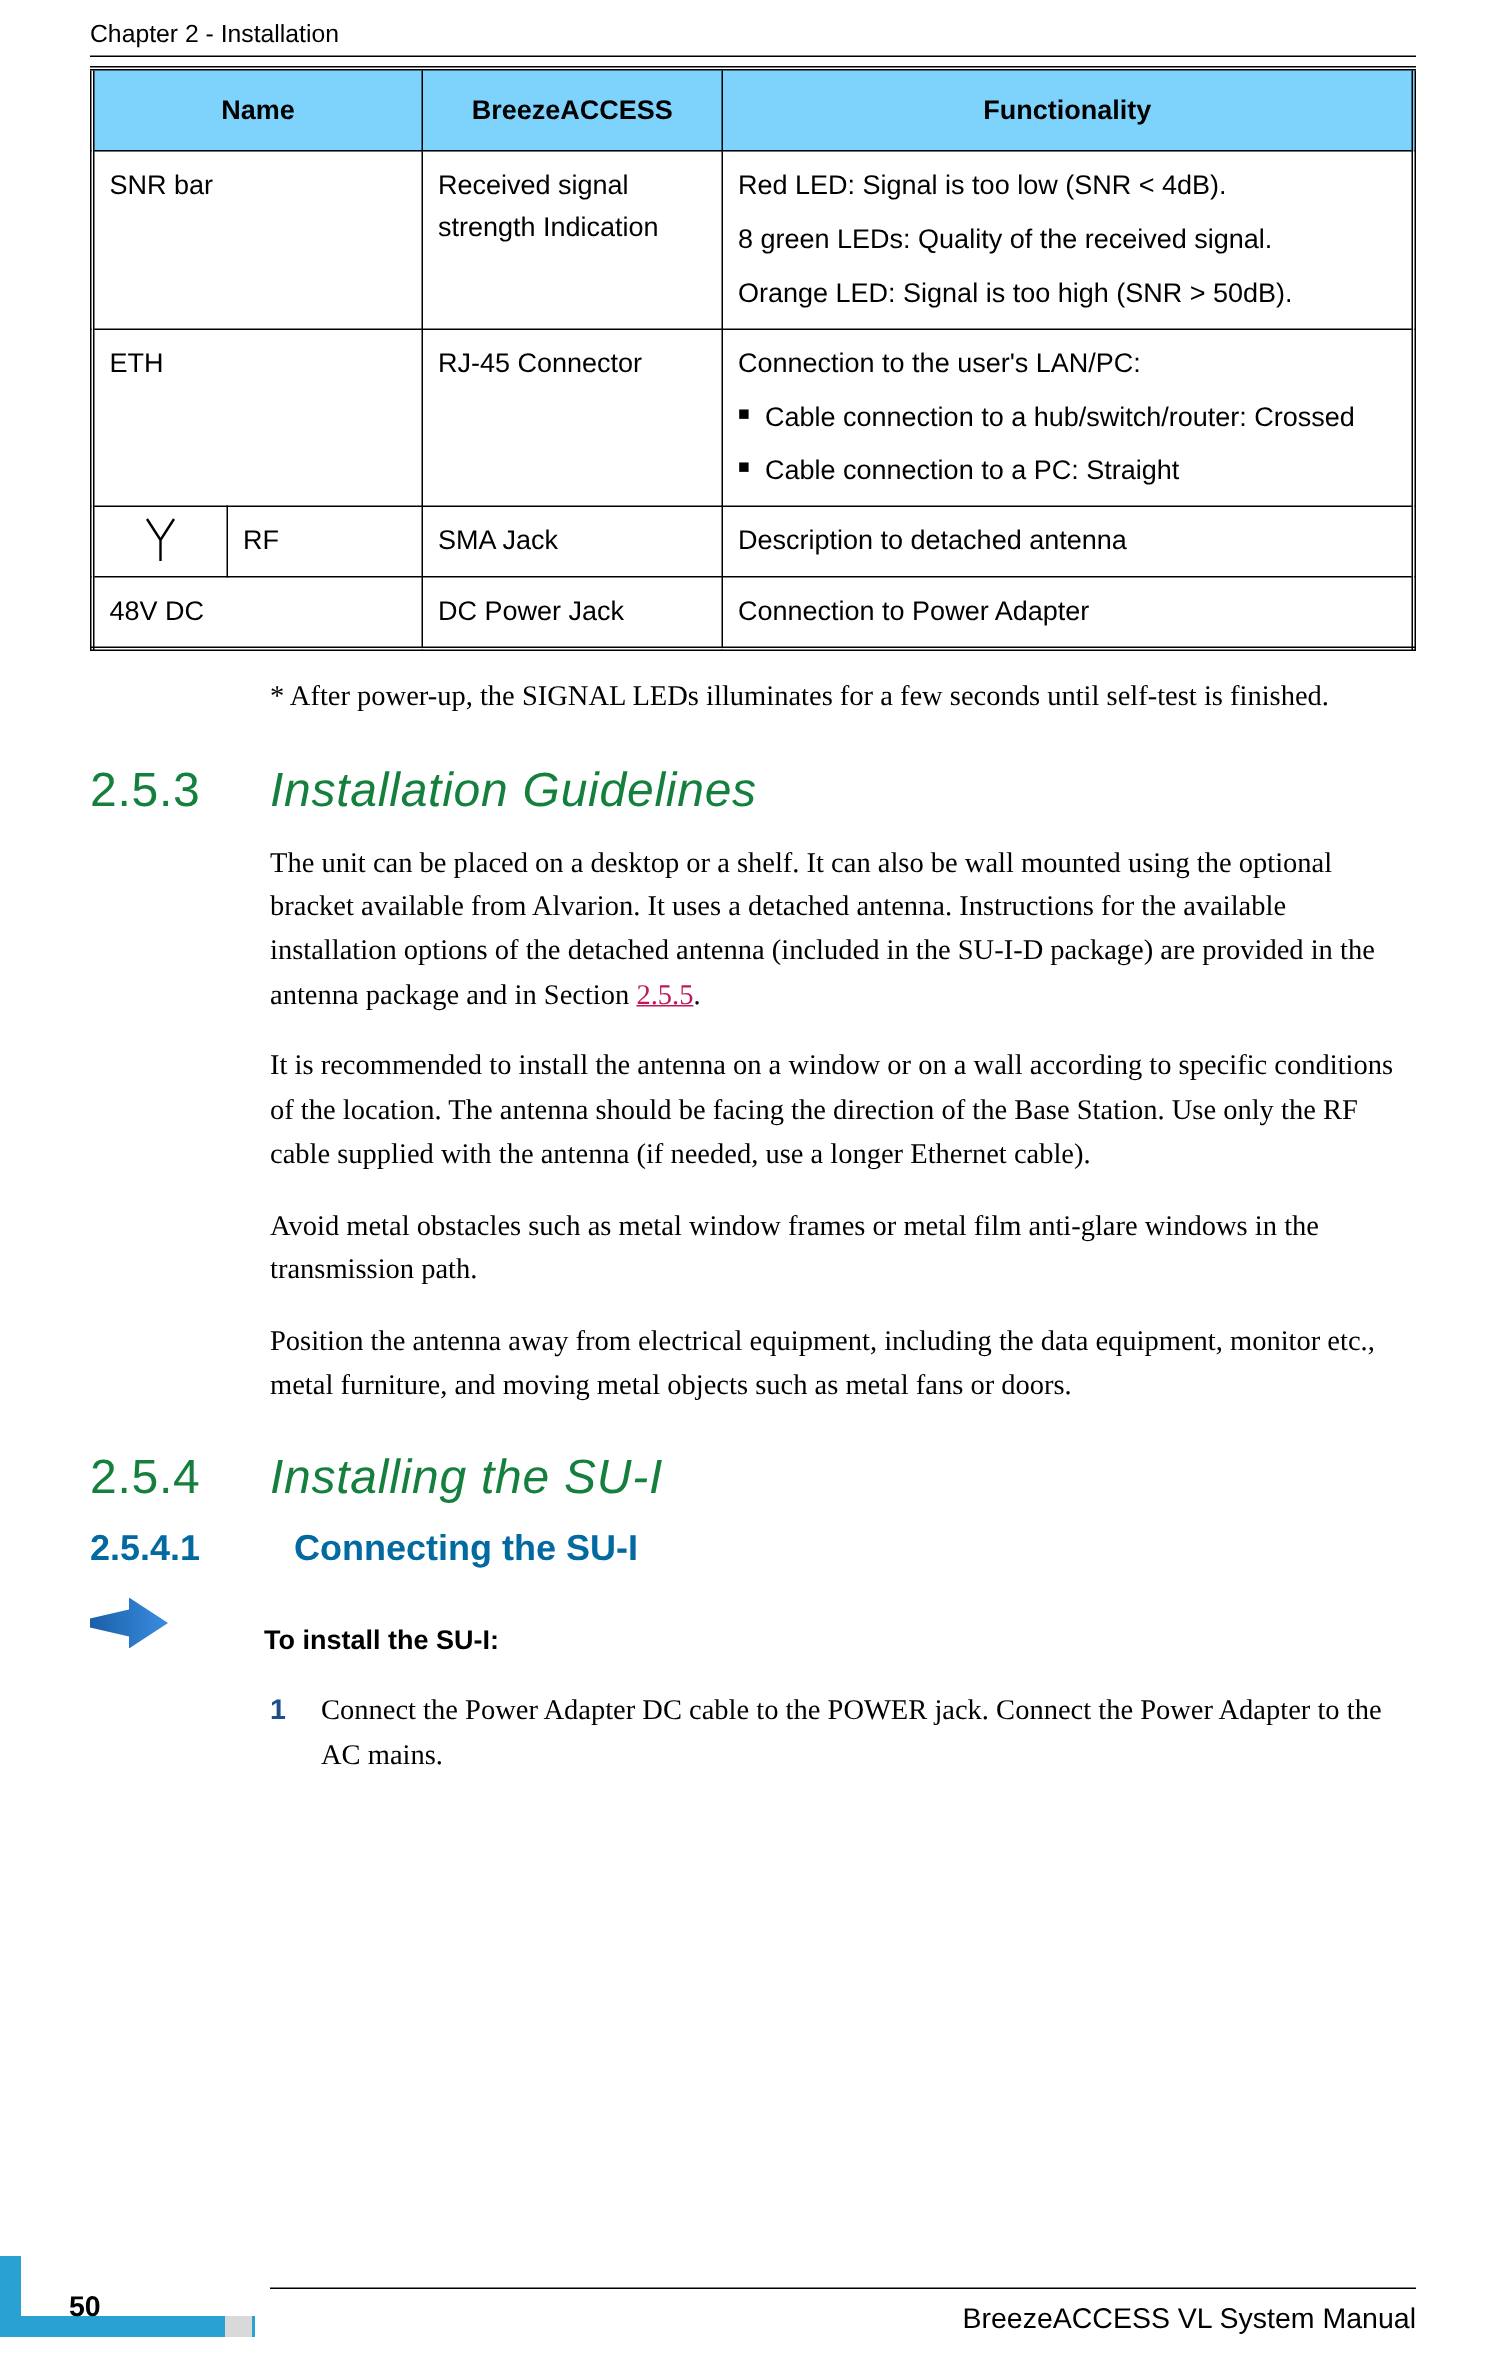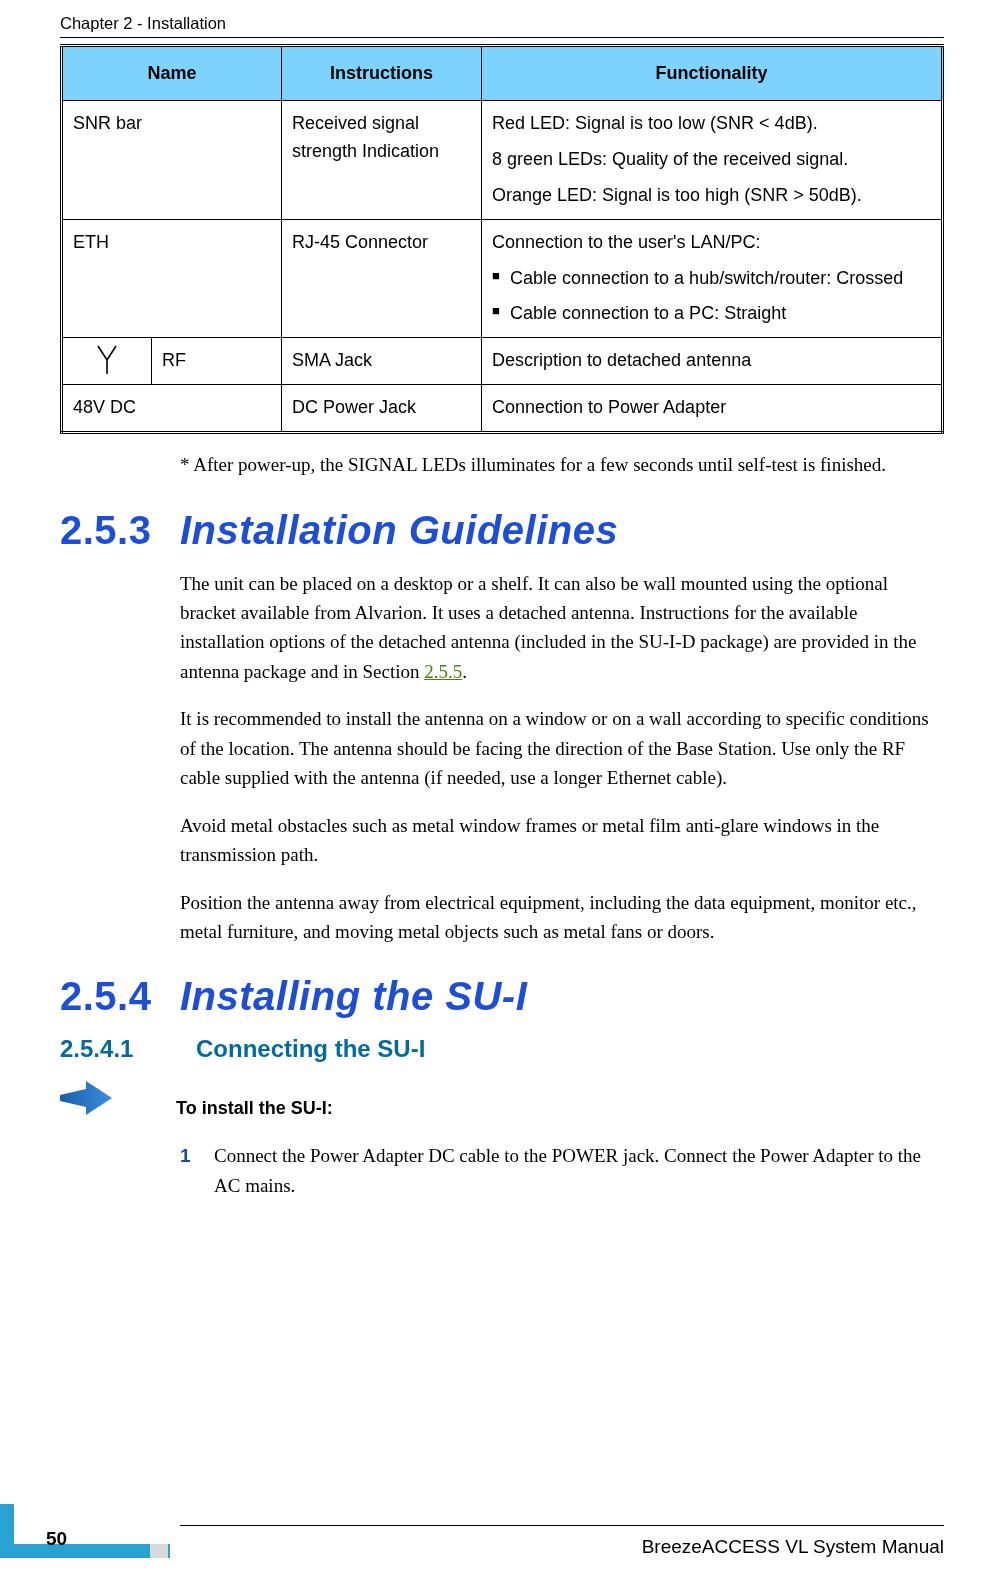--- a/index.html
+++ b/index.html
@@ -65,26 +65,26 @@
     font-size: 13px;
   }
   .ant-icon { display: block; margin: 0 auto; }
   .body-text {
     margin-left: 120px;
     font-size: 19px;
     line-height: 1.55;
   }
   .body-text p { margin: 0 0 18px 0; }
   .body-text .note { margin-top: 16px; }
-  a.sref { color: #4d7c0f; text-decoration: underline; }
+  a.sref { color: #be185d; text-decoration: underline; }
   h2.sec {
     font-family: Verdana, Arial, sans-serif;
-    font-weight: 700;
-    color: #1d4ed8;
-    font-size: 40px;
+    font-weight: 400;
+    color: #15803d;
+    font-size: 32px;
     margin: 28px 0 16px 0;
     font-style: italic;
     letter-spacing: 0.5px;
     display: flex;
   }
   h2.sec .num { font-style: normal; width: 120px; display: inline-block; }
   h3.subsec {
     font-family: Arial, Helvetica, sans-serif;
     font-weight: bold;
     color: #0369a1;
@@ -161,21 +161,21 @@
   <table class="spec">
     <colgroup>
       <col style="width:90px">
       <col style="width:130px">
       <col style="width:200px">
       <col>
     </colgroup>
     <thead>
       <tr>
         <th colspan="2">Name</th>
-        <th>Instructions</th>
+        <th>BreezeACCESS</th>
         <th>Functionality</th>
       </tr>
     </thead>
     <tbody>
       <tr>
         <td colspan="2">SNR bar</td>
         <td>Received signal strength Indication</td>
         <td>
           <p>Red LED: Signal is too low (SNR &lt; 4dB).</p>
           <p>8 green LEDs: Quality of the received signal.</p>

